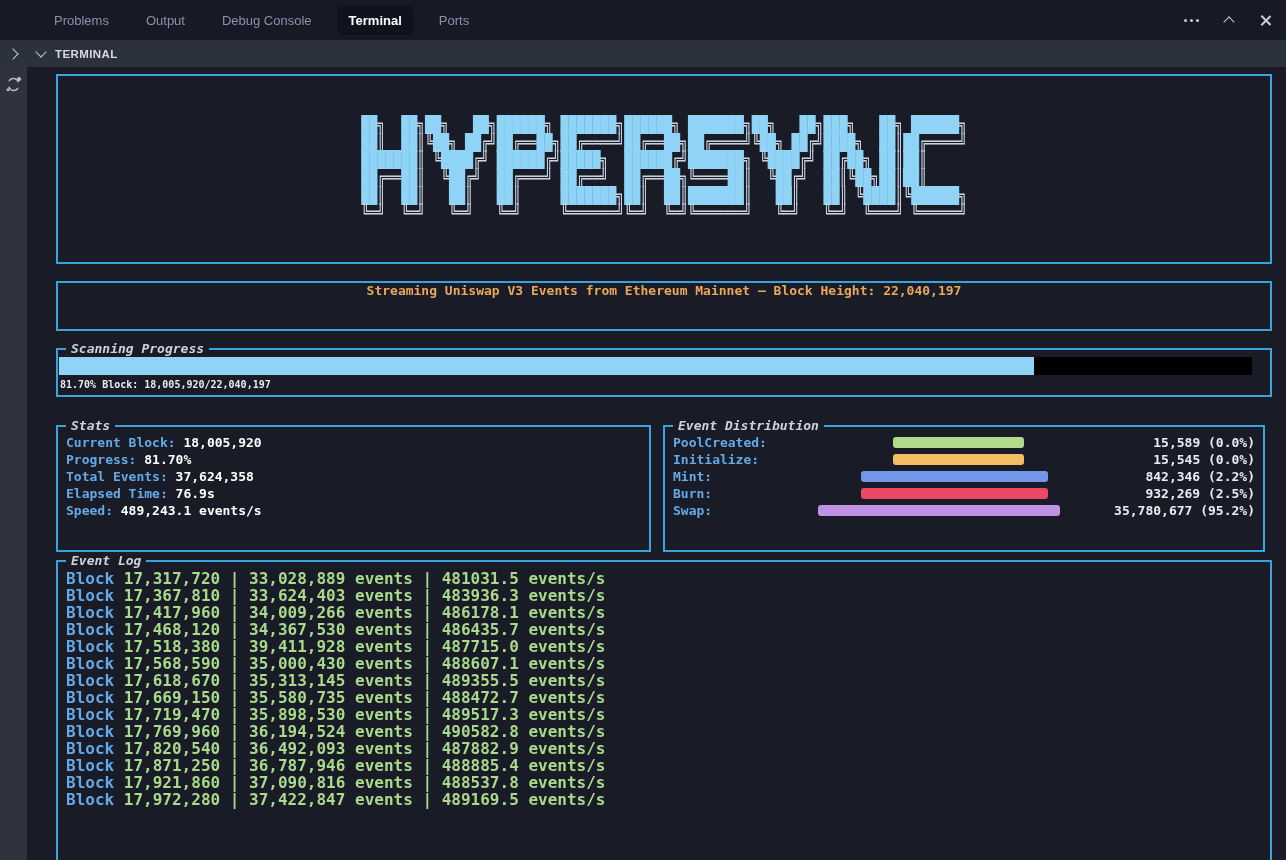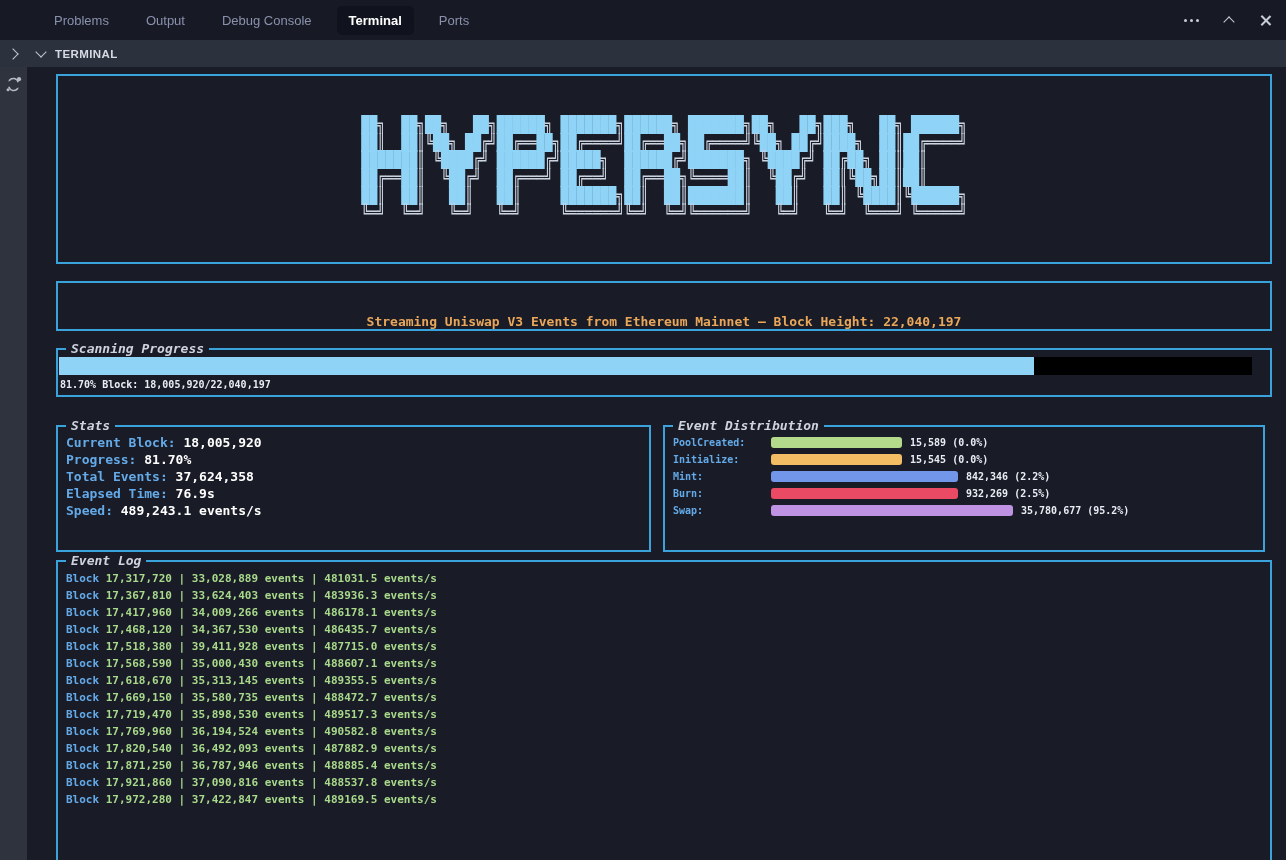--- a/index.html
+++ b/index.html
@@ -72,44 +72,44 @@
   .banner-box { margin-top:7px; height:190px; display:flex; align-items:center; justify-content:center; }
   pre.banner {
     margin:0; font-family:"DejaVu Sans Mono", monospace;
     font-size:16px; line-height:17.6px; font-weight:bold;
     color:#8fd3f7; white-space:pre;
     transform:scaleX(0.827); transform-origin:center;
   }
   pre.banner .sh { color:#ccd4e2; font-weight:normal; }
 
   
-  .stream-box { margin-top:17px; height:50px; display:flex; align-items:flex-end; justify-content:center; }
+  .stream-box { margin-top:17px; height:50px; display:flex; align-items:flex-start; justify-content:center; }
   .stream-text { color:#eaa75a; font-size:13px; font-weight:bold; }
 
   
   .progress-box { margin-top:17px; height:49px; }
   .progress-track { margin:7px 18px 0 1px; height:18px; background:#000000; }
   .progress-fill  { height:100%; background:#8fd3f7; }
   .progress-label { margin-top:1px; padding-left:2px; color:#e9ecf2; font-size:10px; font-weight:bold; line-height:17px; }
 
   
   .two-col { margin-top:28px; display:flex; gap:12px; }
   .stats-box { width:595px; height:127px; flex:none; padding:7px 8px; }
   .dist-box  { flex:1; height:127px; margin-right:7px; padding:7px 8px; }
   .stat-row { line-height:17px; font-size:13px; font-weight:bold; white-space:pre; }
   .lbl { color:#64aae8;text-align:right; }
   .val { color:#ffffff; }
-  .dist-row { display:flex; align-items:center; height:17px; font-size:10px; font-weight:bold; }
+  .dist-row { display:flex; align-items:center; height:17px; font-size:13px; font-weight:bold;justify-content:space-between; }
   .dist-label { width:98px; color:#64aae8; flex:none; }
   .dist-bar { height:11px; border-radius:3px; flex:none; }
   .dist-value { margin-left:8px; color:#e9ecf2; white-space:nowrap; }
 
   
   .log-box { margin-top:8px; height:304px; padding:8px 8px; }
-  .log-row { line-height:17px; font-size:11px; font-weight:bold; white-space:pre; }
+  .log-row { line-height:17px; font-size:16px; font-weight:bold; white-space:pre; }
   .log-block { color:#64aae8; }
   .log-detail { color:#a9d98b; }
 </style>
 </head>
 <body>
 
 <div class="tabbar">
   <div style="display:flex;align-items:center;">
 
       <div class="tab"><span>Problems</span></div>

